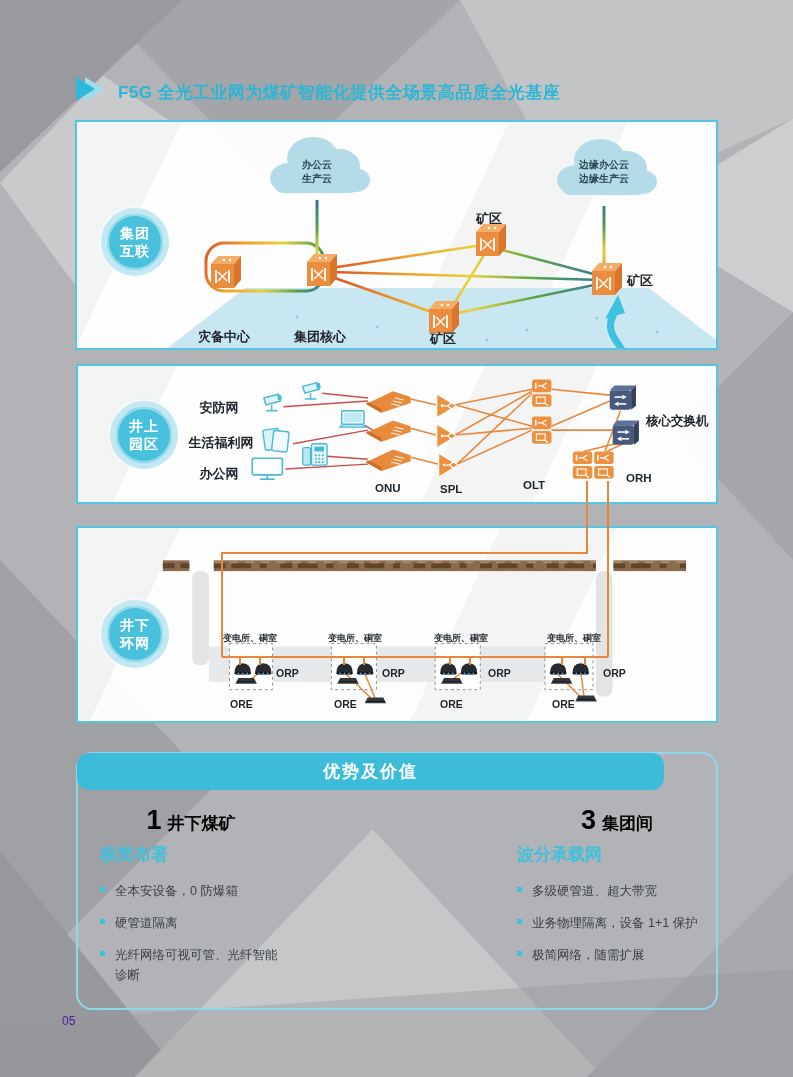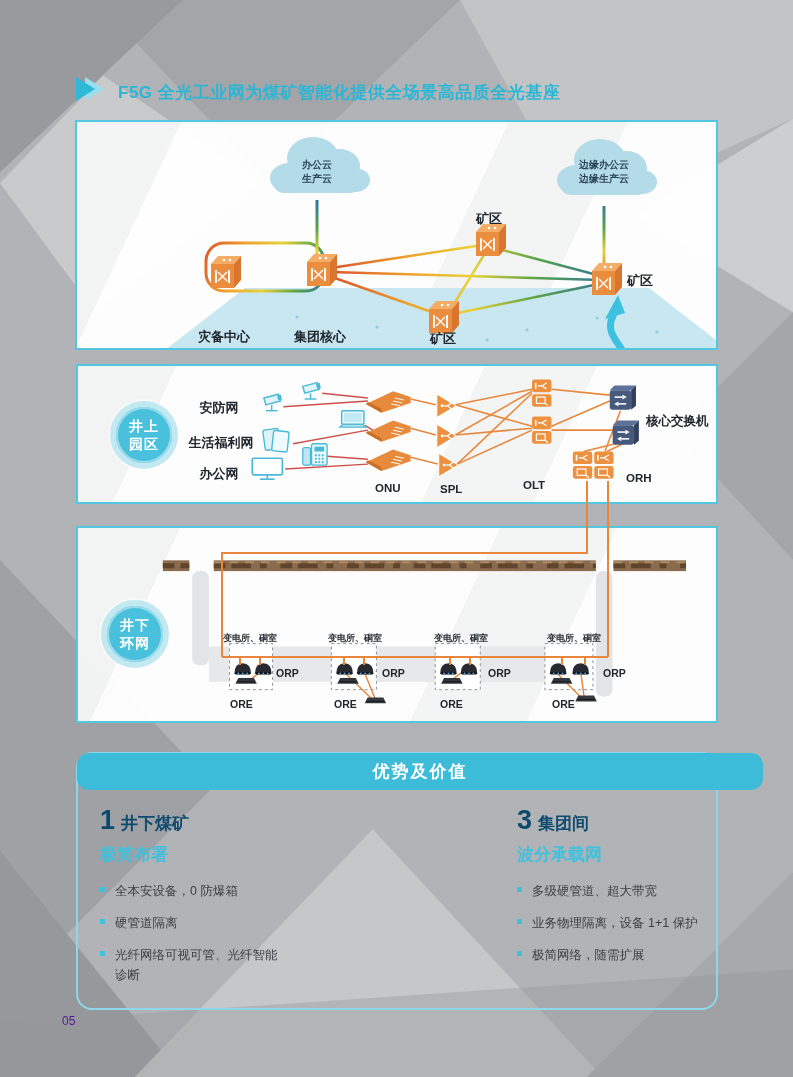--- a/index.html
+++ b/index.html
@@ -45,25 +45,25 @@
                transform:translateX(-50%);text-align:center;white-space:pre-line;}
   .rowlabel{position:absolute;font-weight:bold;font-size:13px;color:#20262d;
             transform:translateX(-50%);white-space:nowrap;}
   .devlabel{position:absolute;font-weight:bold;font-size:11.5px;color:#20262d;white-space:nowrap;}
   .p3station{position:absolute;font-weight:bold;font-size:9px;color:#2b3036;
              transform:translateX(-50%);white-space:nowrap;}
   .p3dev{position:absolute;font-weight:bold;font-size:10.5px;color:#22272d;white-space:nowrap;}
 
   #adv{position:absolute;left:76px;top:752px;width:642px;height:258px;
        border:2px solid #8cd8ea;border-radius:16px;box-sizing:border-box;}
-  #adv-bar{position:absolute;left:-1px;top:-1px;width:686px;height:37px;background:#3dbcda;
+  #adv-bar{position:absolute;left:-1px;top:-1px;width:587px;height:37px;background:#3dbcda;
            border-radius:12px;display:flex;align-items:center;justify-content:center;}
   #adv-bar .t{color:#fff;font-size:17px;font-weight:bold;letter-spacing:2px;}
   .adv-col{position:absolute;top:46px;}
-  .adv-col .h1{font-size:17px;font-weight:bold;color:#0c4a6e;line-height:1.55;white-space:nowrap;}
+  .adv-col .h1{font-size:17px;font-weight:bold;color:#000000;line-height:1.55;white-space:nowrap;text-align:center;}
   .adv-col .h1 .num{font-size:27px;margin-right:6px;}
   .adv-col .h2{font-size:17px;font-weight:bold;color:#41c0dd;line-height:1.5;white-space:nowrap;}
   .adv-col .bullets{margin-top:14px;}
   .bullet{position:relative;padding-left:15px;margin-bottom:11px;font-size:12.5px;color:#3c4045;line-height:1.65;}
   .bdot{position:absolute;left:0;top:6px;width:5px;height:5px;background:#41c0dd;}
   #col1{left:22px;width:182px;}
   #col2{left:222px;width:212px;}
   #col3{left:439px;width:200px;}
 
   .pagenum{position:absolute;left:62px;top:1014px;font-size:12px;color:#4c1d95;}
@@ -161,20 +161,22 @@
     <path d="M544,226 C535,214 530,205 536,194" stroke="#3ec1e0" stroke-width="7" stroke-linecap="round" fill="none"></path>
     <polygon points="528,197 548,191 541,173" fill="#3ec1e0"></polygon>
 
     <use href="#cube" x="130" y="132"></use>
     <use href="#cube" x="226" y="130"></use>
     <use href="#cube" x="395" y="100"></use>
     <use href="#cube" x="348" y="177"></use>
     <use href="#cube" x="511" y="139"></use>
   </svg>
 
+  <div class="badge" style="left:24px;top:86px">集团
+互联</div>
   <div class="cloud-label" style="left:240px;top:36px">办公云
 生产云</div>
   <div class="cloud-label" style="left:527px;top:36px">边缘办公云
 边缘生产云</div>
   <div class="dlabel" style="left:147px;top:206px">灾备中心</div>
   <div class="dlabel" style="left:243px;top:206px">集团核心</div>
   <div class="dlabel" style="left:412px;top:88px">矿区</div>
   <div class="dlabel" style="left:366px;top:208px">矿区</div>
   <div class="dlabel-r" style="left:550px;top:150px">矿区</div>
 </div>

